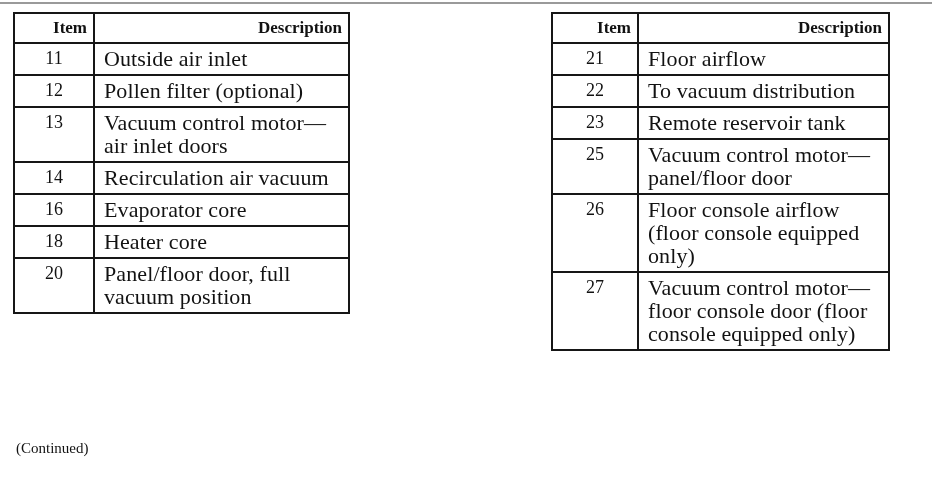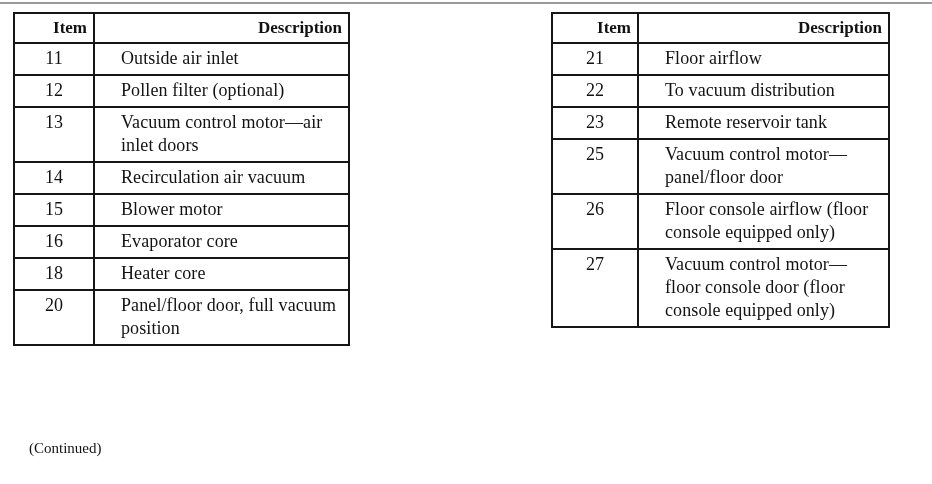--- a/index.html
+++ b/index.html
@@ -47,28 +47,28 @@
   }
   table.spec-table th.item-col { width: 62px; padding-left: 10px; }
   #table-right th.item-col { width: 68px; }
   table.spec-table td.item-cell {
     font-size: 18px;
     line-height: 22px;
     text-align: center;
     padding: 3px 2px;
   }
   table.spec-table td.desc-cell {
-    font-size: 18px;
+    font-size: 22px;
     line-height: 23px;
-    padding: 3px 8px 4px 26px;
+    padding: 3px 8px 4px 9px;
     letter-spacing: 0.1px;
   }
   .continued-note {
     position: absolute;
-    left: 29px;
+    left: 16px;
     top: 440px;
     font-family: "Liberation Serif", serif;
     font-size: 15px;
     color: #121212;
   }
 </style>
 </head>
 <body>
 
 <div class="page">
@@ -91,24 +91,20 @@
           <td class="item-cell">12</td>
           <td class="desc-cell">Pollen filter (optional)</td>
         </tr>
         <tr>
           <td class="item-cell">13</td>
           <td class="desc-cell">Vacuum control motor—air inlet doors</td>
         </tr>
         <tr>
           <td class="item-cell">14</td>
           <td class="desc-cell">Recirculation air vacuum</td>
-        </tr>
-        <tr>
-          <td class="item-cell">15</td>
-          <td class="desc-cell">Blower motor</td>
         </tr>
         <tr>
           <td class="item-cell">16</td>
           <td class="desc-cell">Evaporator core</td>
         </tr>
         <tr>
           <td class="item-cell">18</td>
           <td class="desc-cell">Heater core</td>
         </tr>
         <tr>

